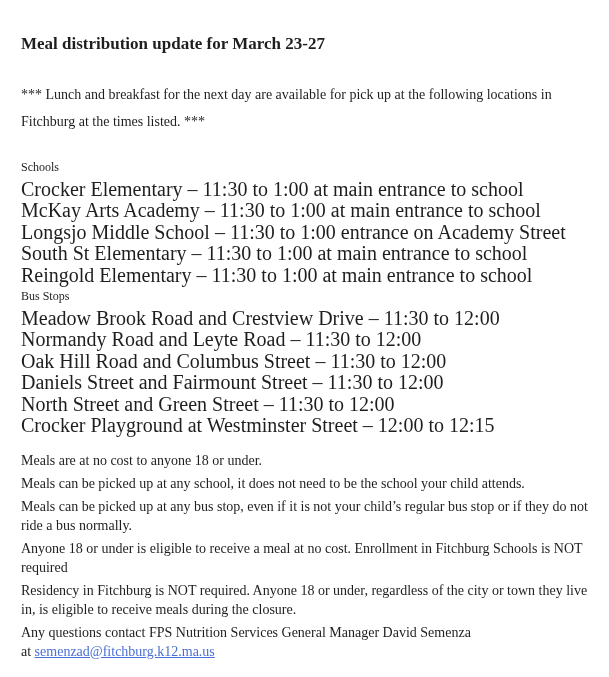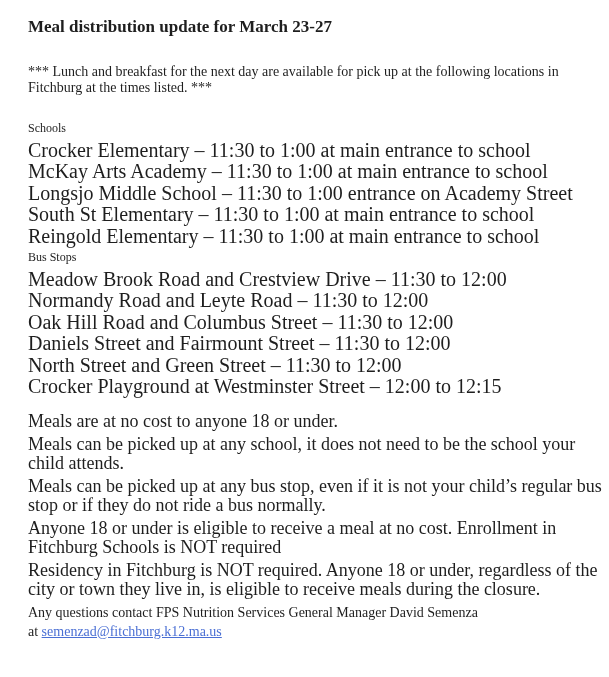--- a/index.html
+++ b/index.html
@@ -10,46 +10,46 @@
   * { box-sizing: border-box; }
   html, body { margin: 0; padding: 0; }
   body {
     width: 609px;
     height: 677px;
     background: var(--bg);
     font-family: "Liberation Serif", "DejaVu Serif", serif;
     color: var(--text);
     overflow: hidden;
   }
-  .page { padding: 14px 14px 0 28px; }
+  .page { padding: 14px 14px 0 21px; margin-top: 17px; }
   .title {
     font-size: 17px;
     font-weight: bold;
     line-height: 20px;
     margin: 3px 0 27px 0;
   }
   .intro {
     font-size: 14px;
-    line-height: 16px;
+    line-height: 27px;
     max-width: 556px;
     margin: 0 0 22px 0;
   }
   .section-heading {
     font-size: 12px;
     font-weight: normal;
     line-height: 21.5px;
   }
   .line {
     font-size: 20px;
     line-height: 21.5px;
     white-space: nowrap;
   }
   .notes { margin-top: 14px; width: 574px; }
   .note {
-    font-size: 18px;
+    font-size: 14px;
     line-height: 19px;
     margin: 0 0 4px 0;
   }
   .contact {
     font-size: 14px;
     line-height: 19px;
     margin: 0;
     font-family: Liberation Serif, serif;
   }
   .email-link {

